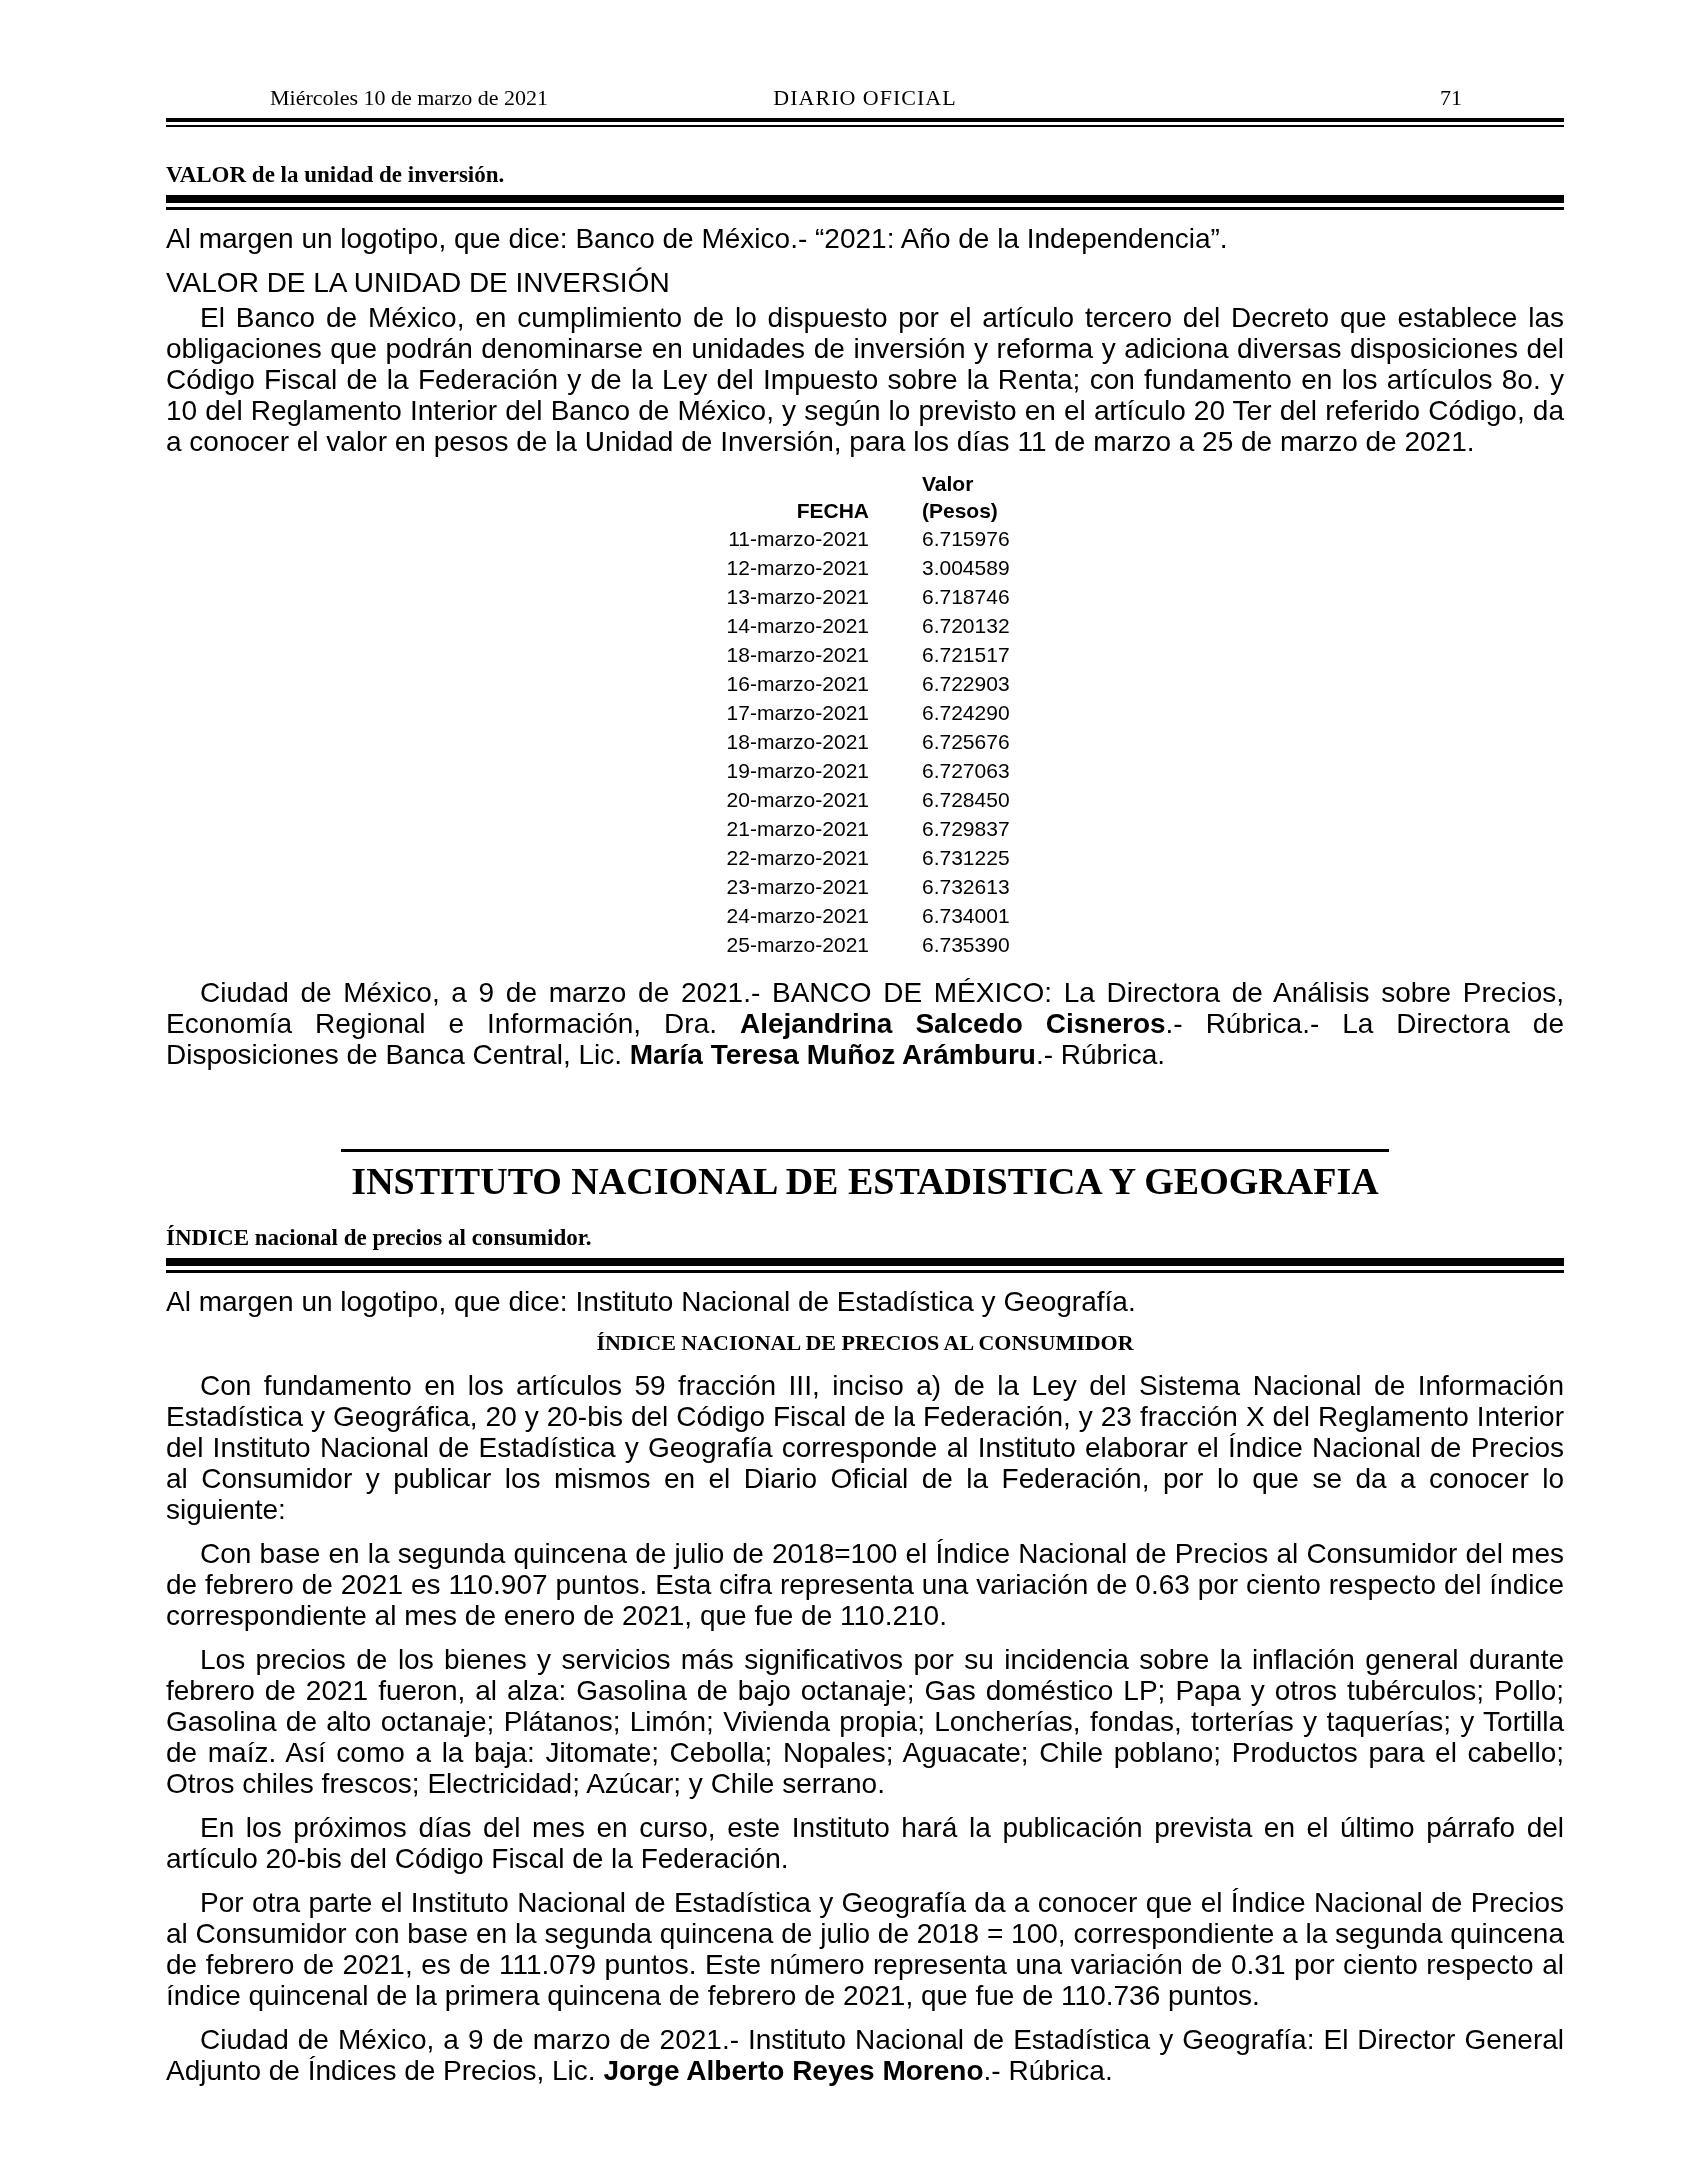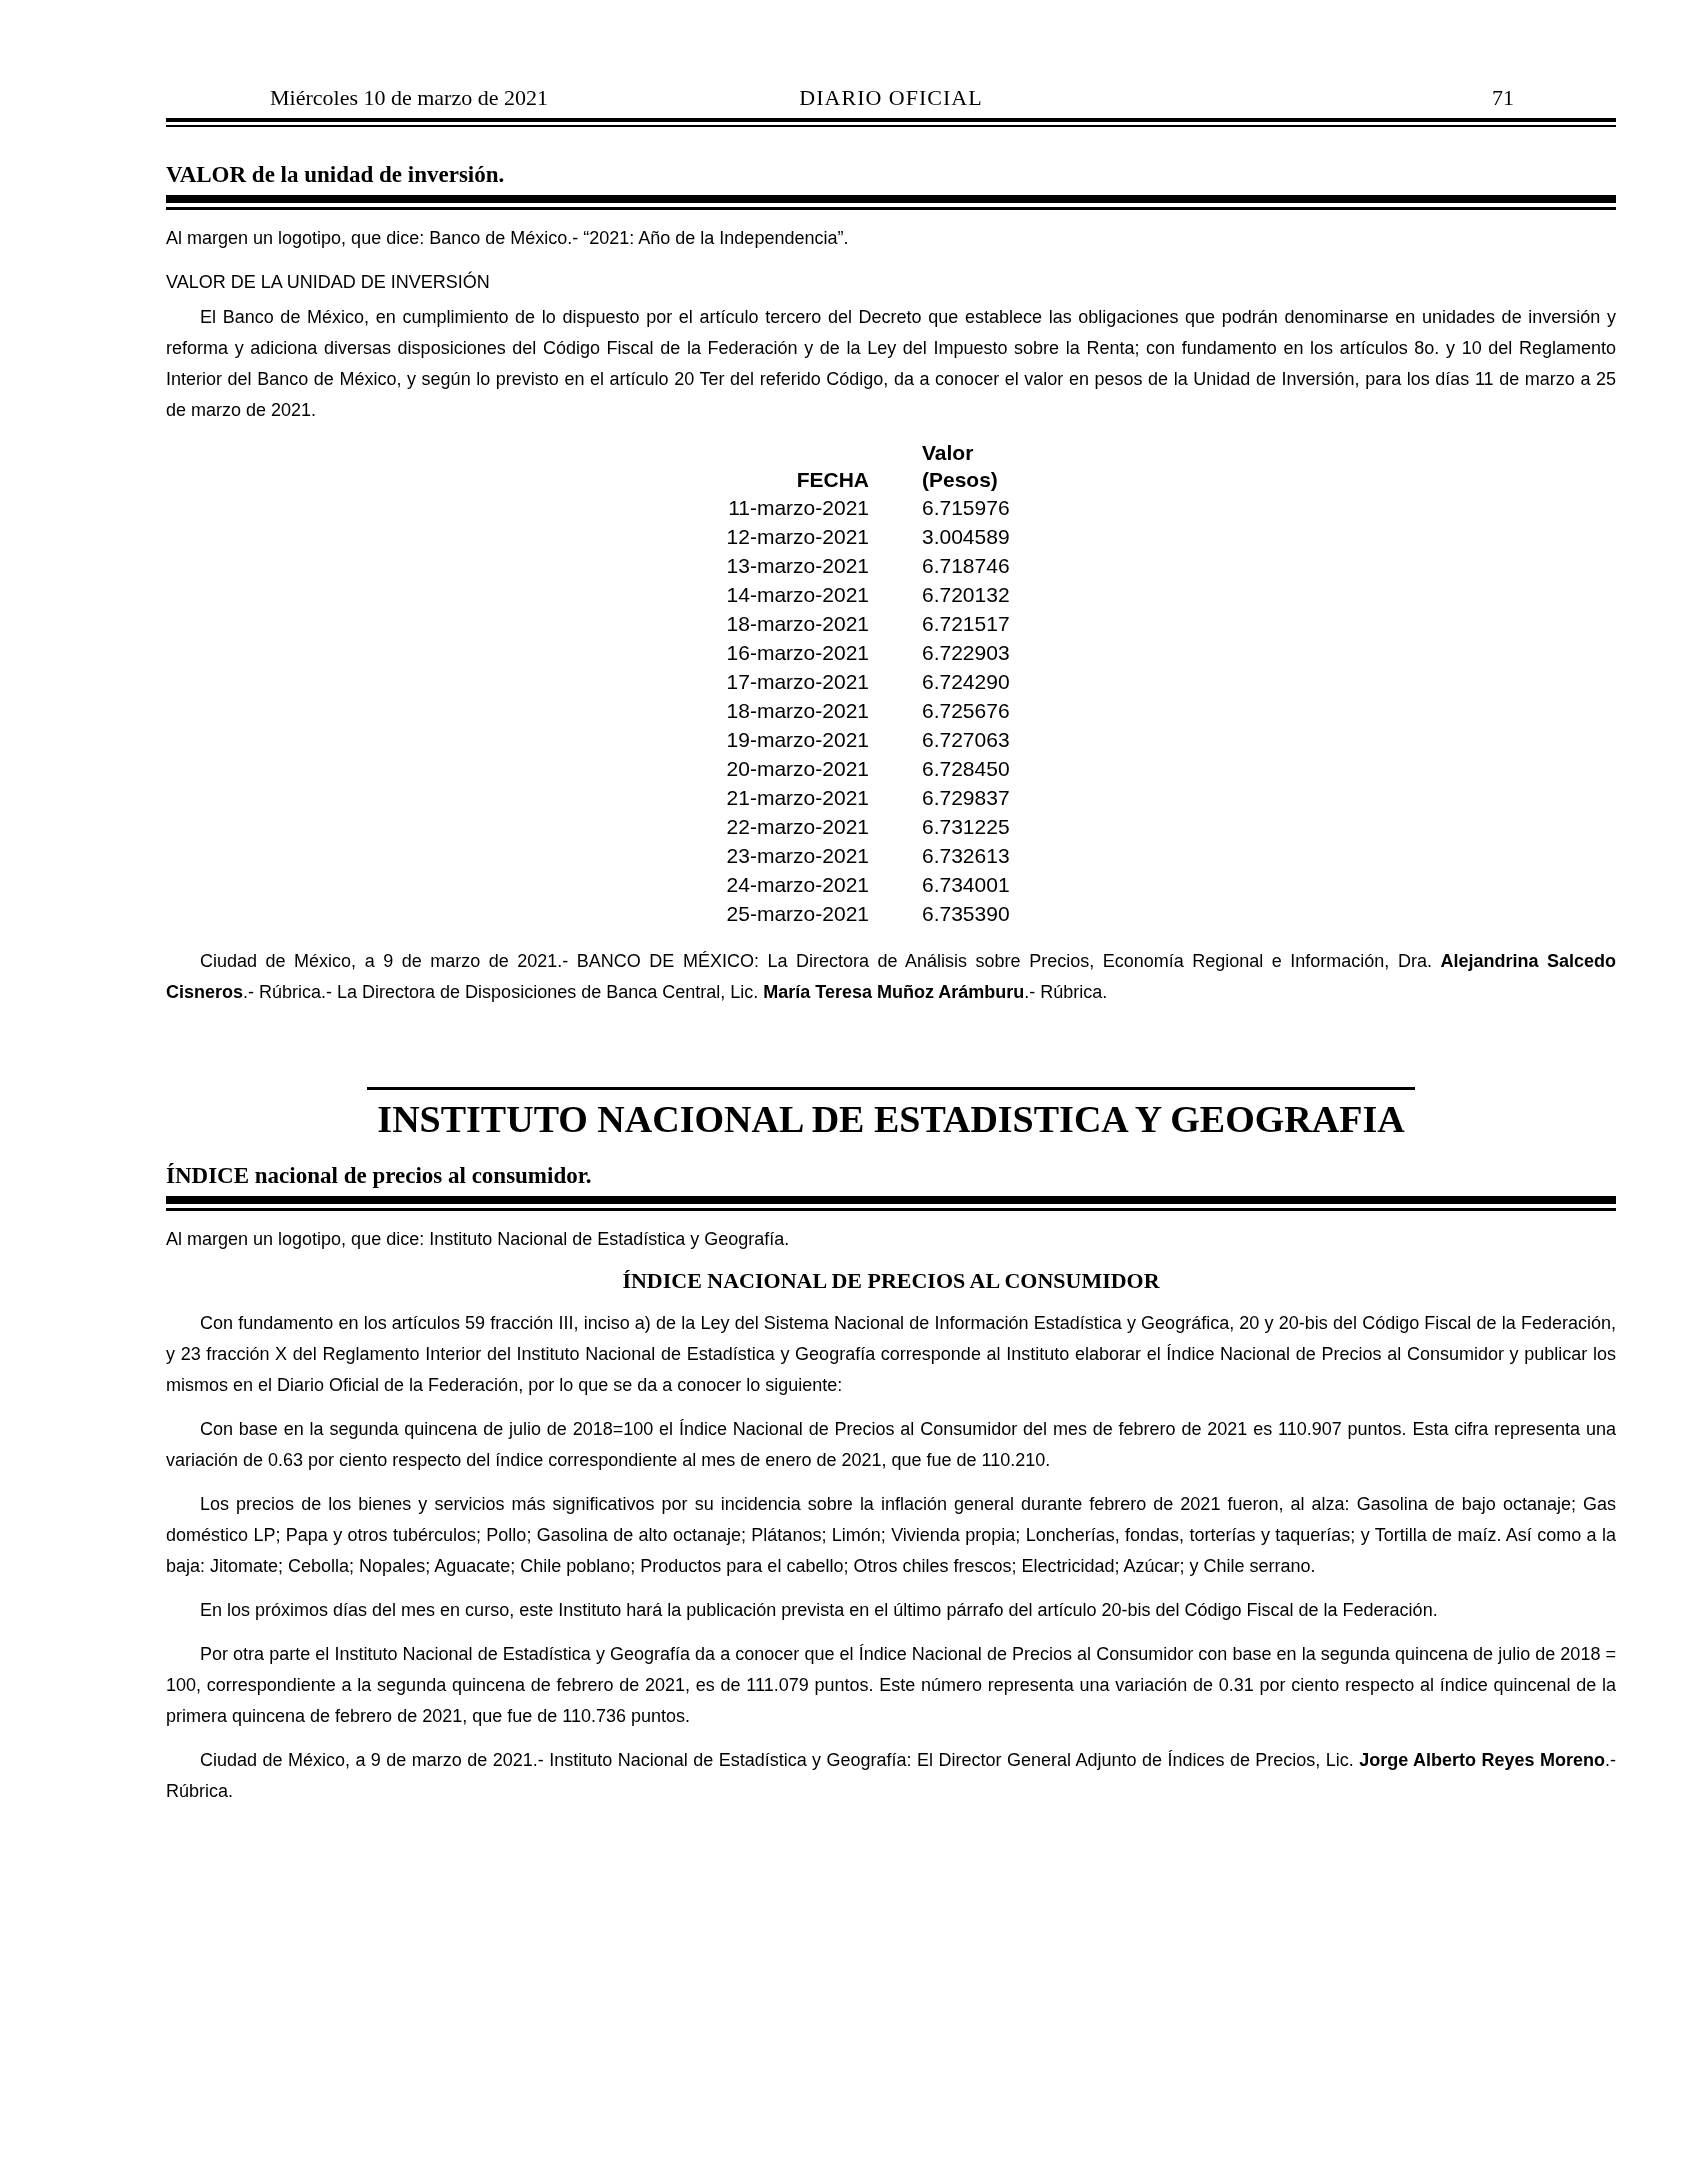--- a/index.html
+++ b/index.html
@@ -1,32 +1,32 @@
 <!DOCTYPE html>
 <html><head>
 <meta charset="utf-8">
 <style>
   html,body{margin:0;padding:0;background:#ffffff;}
   body{width:1683px;height:2178px;position:relative;color:#000;}
-  .page{box-sizing:border-box;width:1683px;height:1876px;padding:85px 67px 0 166px;}
+  .page{box-sizing:border-box;width:1683px;height:1876px;padding:85px 119px 0 166px;}
 
   
   .page-header{position:relative;display:flex;align-items:baseline;
     font-family:"Liberation Serif",serif;font-size:22px;line-height:26px;}
   .ph-date{padding-left:104px;}
   .ph-title{position:absolute;left:0;right:0;text-align:center;letter-spacing:1px;}
   .ph-num{margin-left:auto;padding-right:102px;}
   .rule-header{margin-top:7px;border-top:4px solid #000;border-bottom:2px solid #000;height:3px;margin-bottom:34px;}
 
   
   .kicker{font-family:"Liberation Serif",serif;font-weight:bold;font-size:23px;line-height:27px;}
   .rule-heavy{margin-top:7px;border-top:8px solid #000;border-bottom:3px solid #000;height:4px;margin-bottom:13px;}
 
   
-  .p{font-family:"Liberation Sans",sans-serif;font-size:18px;line-height:31px;
+  .p{font-family:"Liberation Sans",sans-serif;font-size:28px;line-height:31px;
      text-align:justify;text-indent:34px;margin:0 0 13px 0;}
   .p b{font-weight:bold;}
   .no-indent{text-indent:0;text-align:left;}
   .center-sans{text-indent:0;margin-bottom:4px;}
   .doc-title-serif{font-family:"Liberation Serif",serif;font-weight:bold;font-size:22px;line-height:26px;
      text-align:center;margin:6px 0 14px 0;}
 
   
   .univ-table{font-family:"Liberation Sans",sans-serif;font-size:21px;margin:10px 0 18px 465px;}
   .univ-header{display:flex;align-items:flex-end;font-weight:bold;line-height:27px;}

